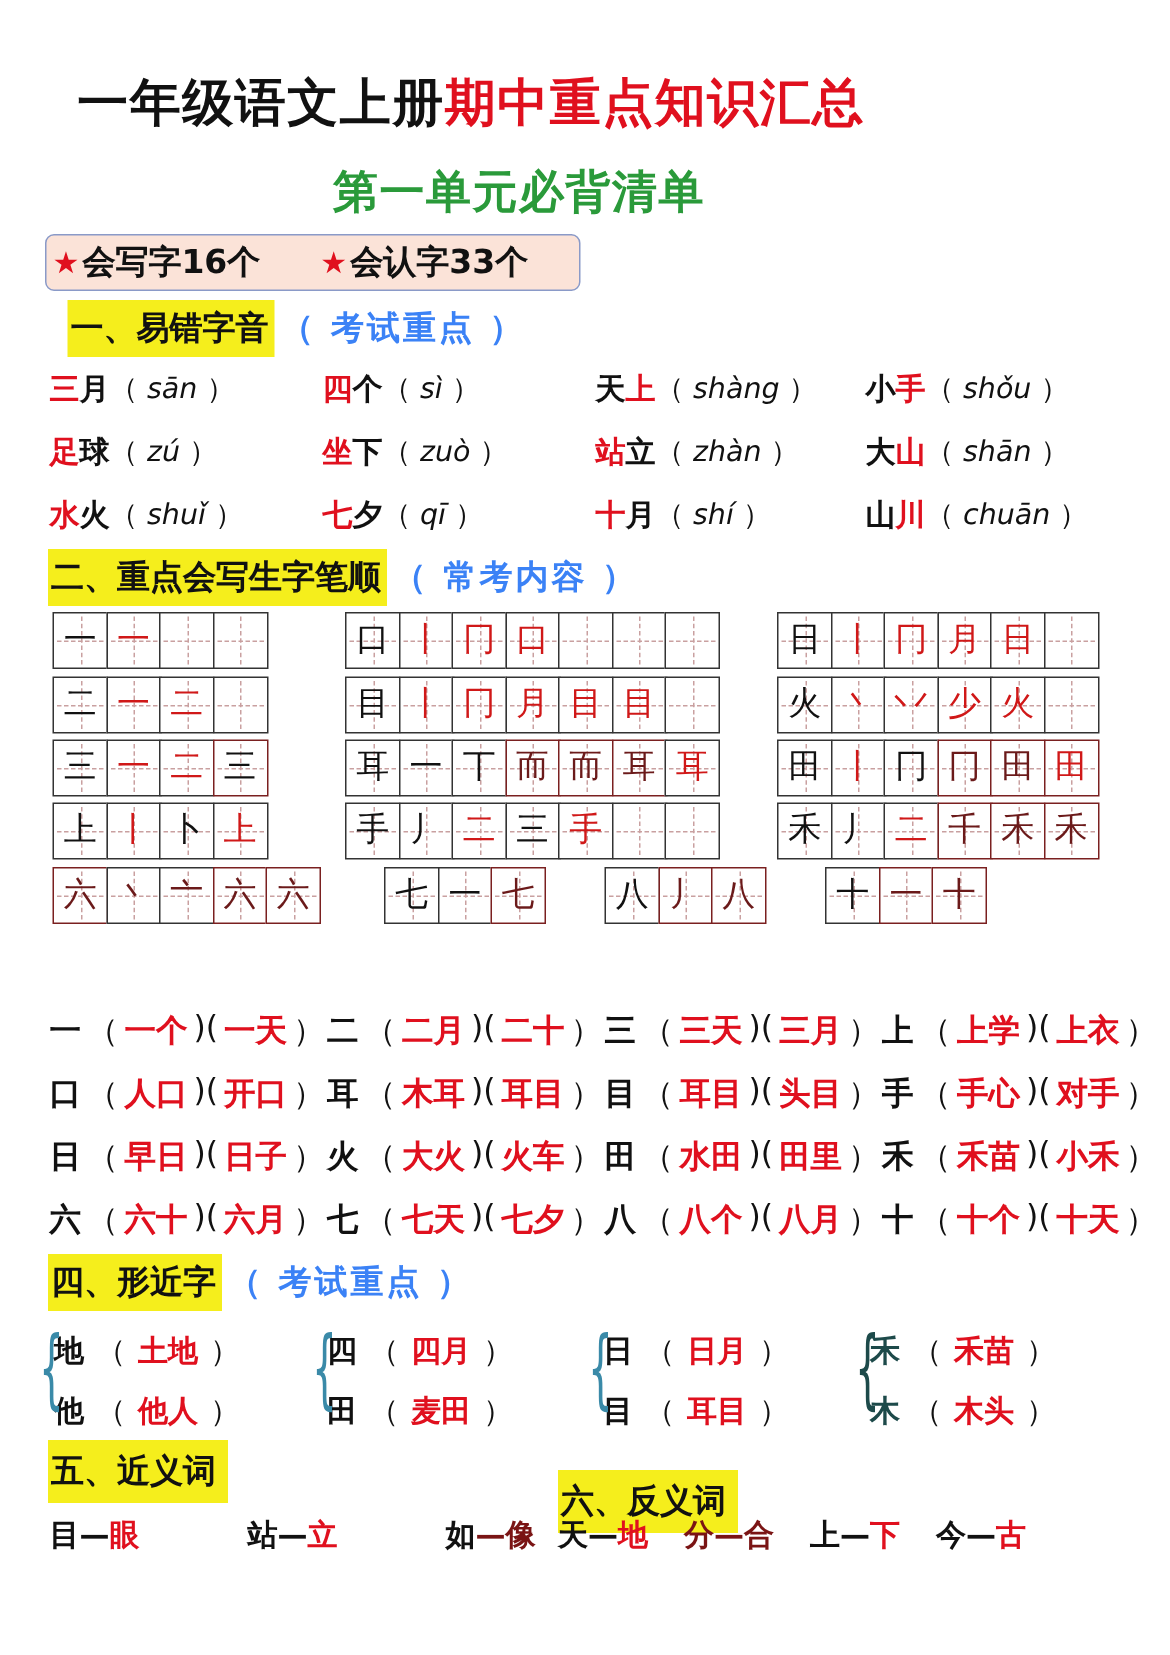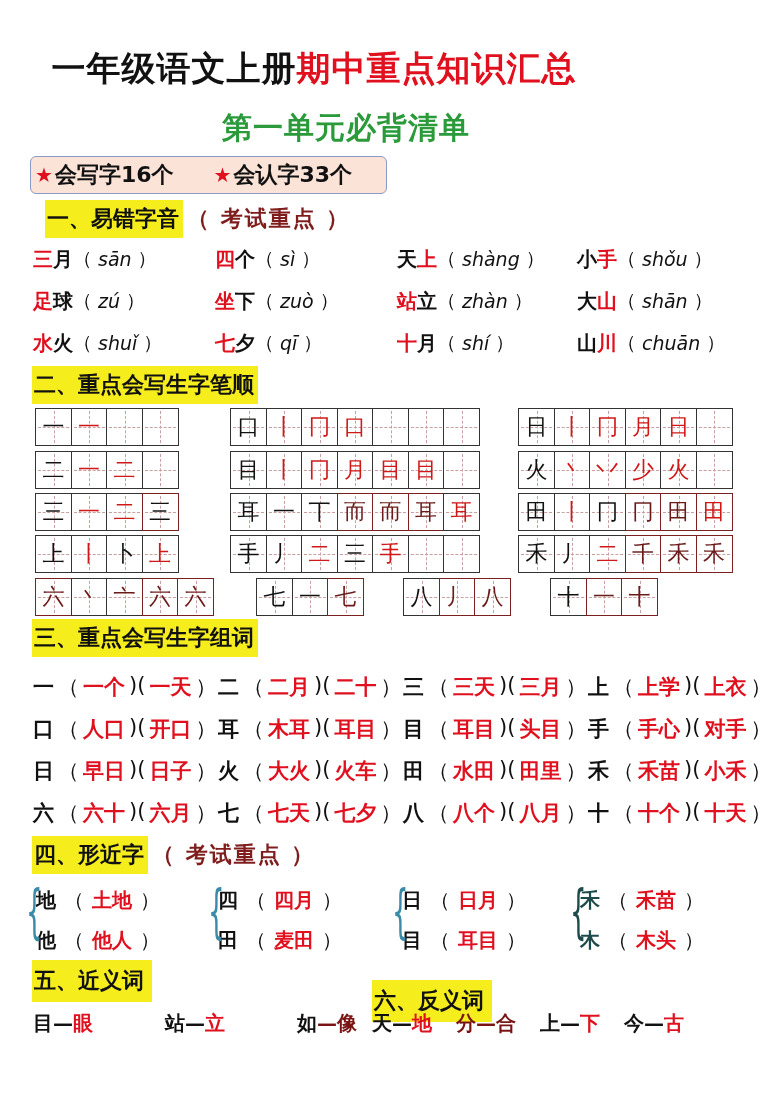--- a/index.html
+++ b/index.html
@@ -11,21 +11,21 @@
   .title .red { color: #e0101e; }
   .subtitle { position: absolute; top: 108px; left: 0; width: 692px; text-align: center; font-size: 30px; font-weight: bold; color: #2a9a3a; letter-spacing: 1px; }
 
   .count-box { position: absolute; top: 156px; left: 30px; width: 357px; height: 38px; background: #fbe3d8; border: 1.5px solid #8a9ac8; border-radius: 6px; font-size: 22px; font-weight: bold; display: flex; align-items: center; padding-left: 4px; }
   .count-box .star { color: #e0101e; font-size: 20px; margin-right: 2px; }
   .count-box .item { display: inline-flex; align-items: center; }
   .count-box .item + .item { margin-left: 40px; }
 
   .section-head { position: absolute; display: flex; align-items: center; height: 38px; }
   .section-head .hl { background: #f5ee1c; font-size: 22px; font-weight: bold; height: 100%; display: flex; align-items: center; padding: 0 4px 0 2px; color: #111; }
-  .section-head .note { color: #7f1d1d; font-size: 22px; font-weight: bold; margin-left: 4px; letter-spacing: 2px; }
+  .section-head .note { color: #3b82f6; font-size: 22px; font-weight: bold; margin-left: 4px; letter-spacing: 2px; }
 
   .pinyin-grid { position: absolute; top: 243px; left: 33px; width: 740px; display: grid; grid-template-columns: 182px 182px 180px 180px; row-gap: 10px; }
   .py-item { font-size: 20px; font-weight: bold; height: 32px; display: flex; align-items: center; white-space: nowrap; }
   .py-item .r { color: #e0101e; }
   .py-item .pin { font-family: "DejaVu Sans", sans-serif; font-style: italic; font-weight: normal; font-size: 19px; margin: 0 6px; }
   .py-item .par { font-weight: normal; font-size: 19px; }
 
   .grid-row { position: absolute; display: flex; }
   .cell { width: 37px; height: 38px; border: 1.5px solid #333; position: relative; display: flex; align-items: center; justify-content: center; font-size: 22px; background: #fff; margin-right: -1.5px; }
   .cell.bred { border-color: #7a2020; }
@@ -162,20 +162,21 @@
       <span>山</span>
       <span class="r">川</span>
       <span class="par">（</span>
       <span class="pin">chuān</span>
       <span class="par">）</span>
     </div>
 </div>
 
 <div class="section-head" style="top:366px;left:32px;">
   <span class="hl">二、重点会写生字笔顺</span>
+  <span class="note">（ 常考内容 ）</span>
 </div>
 
 <div class="grid-row" style="top:408px;left:35px;">
   <div class="cell">
       <span class="k">一</span>
     </div>
   <div class="cell">
       <span class="rd">一</span>
     </div>
   <div class="cell">
@@ -447,21 +448,20 @@
     </div>
   <div class="cell bred">
       <span class="dk">一</span>
     </div>
   <div class="cell bred">
       <span class="dk">十</span>
     </div>
 </div>
 
 <div class="section-head" style="top:619px;left:32px;">
-  <span class="hl">三、重点会写生字组词</span>
 </div>
 
 <div class="words">
   <div class="word-row">
     <div class="grp">
         <span class="ch">一</span>
         <span class="p">（</span>
         <span class="w">一个</span>
         <span class="p">)(</span>
         <span class="w">一天</span>

